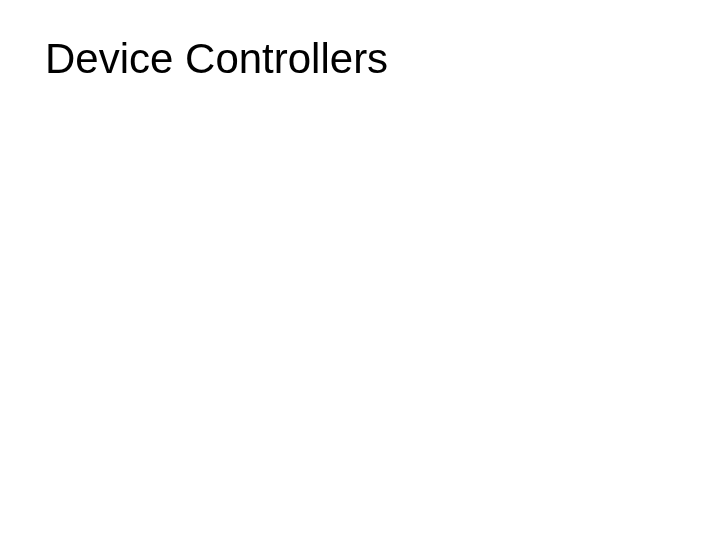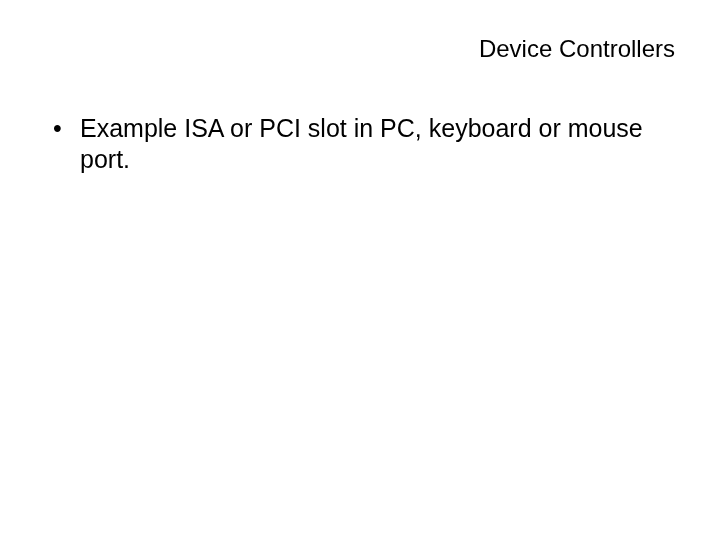--- a/index.html
+++ b/index.html
@@ -9,23 +9,23 @@
     }
     body {
       width: 720px;
       height: 540px;
       background: #ffffff;
       font-family: Arial, Helvetica, sans-serif;
       color: #000000;
       padding: 30px 45px;
     }
     .title {
-      font-size: 24px;
+      font-size: 42px;
       font-weight: normal;
-      text-align: right;
+      text-align: left;
       margin-bottom: 50px;
       margin-top: 5px;
     }
     .bullet-list {
       list-style: none;
       padding-left: 0;
     }
     .bullet-item {
       font-size: 25px;
       line-height: 1.25;
@@ -39,14 +39,13 @@
       left: 8px;
       font-size: 25px;
     }
   </style>
 </head>
 <body>
 
 <h1 class="title">Device Controllers</h1>
 
 <ul class="bullet-list">
-  <li class="bullet-item">Example ISA or PCI slot in PC, keyboard or mouse port.</li>
 </ul>
 
 </body></html>

